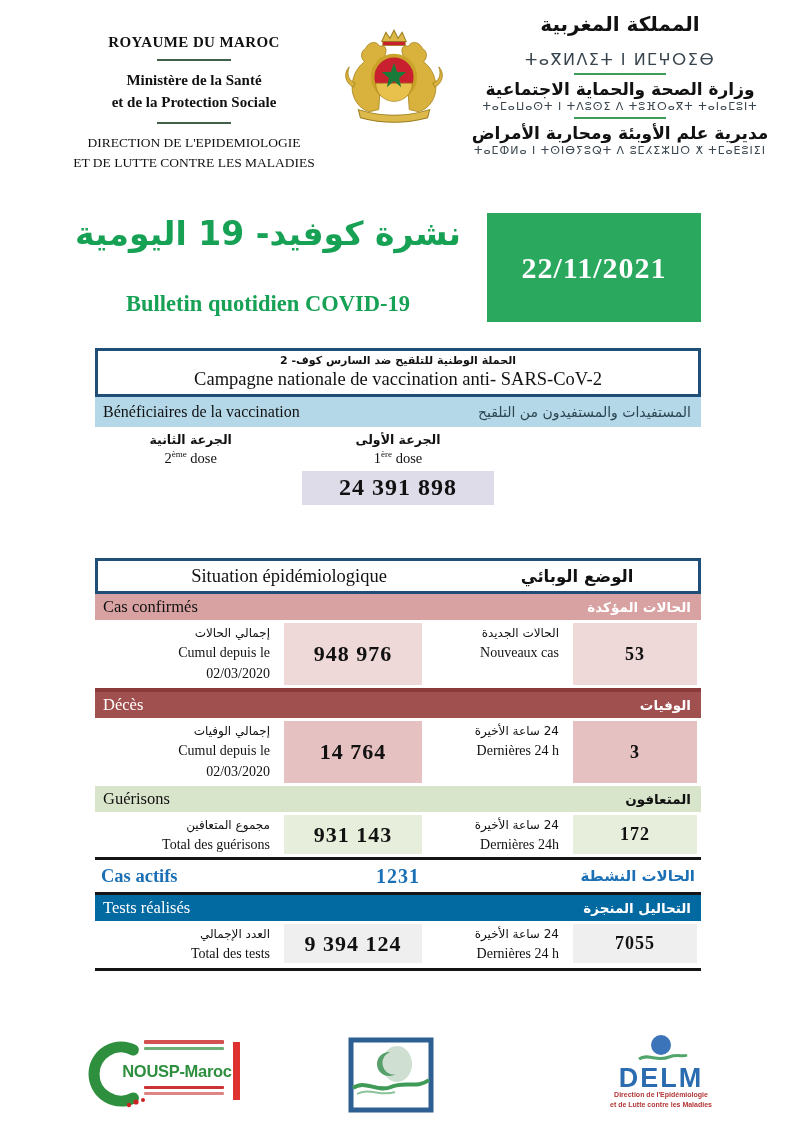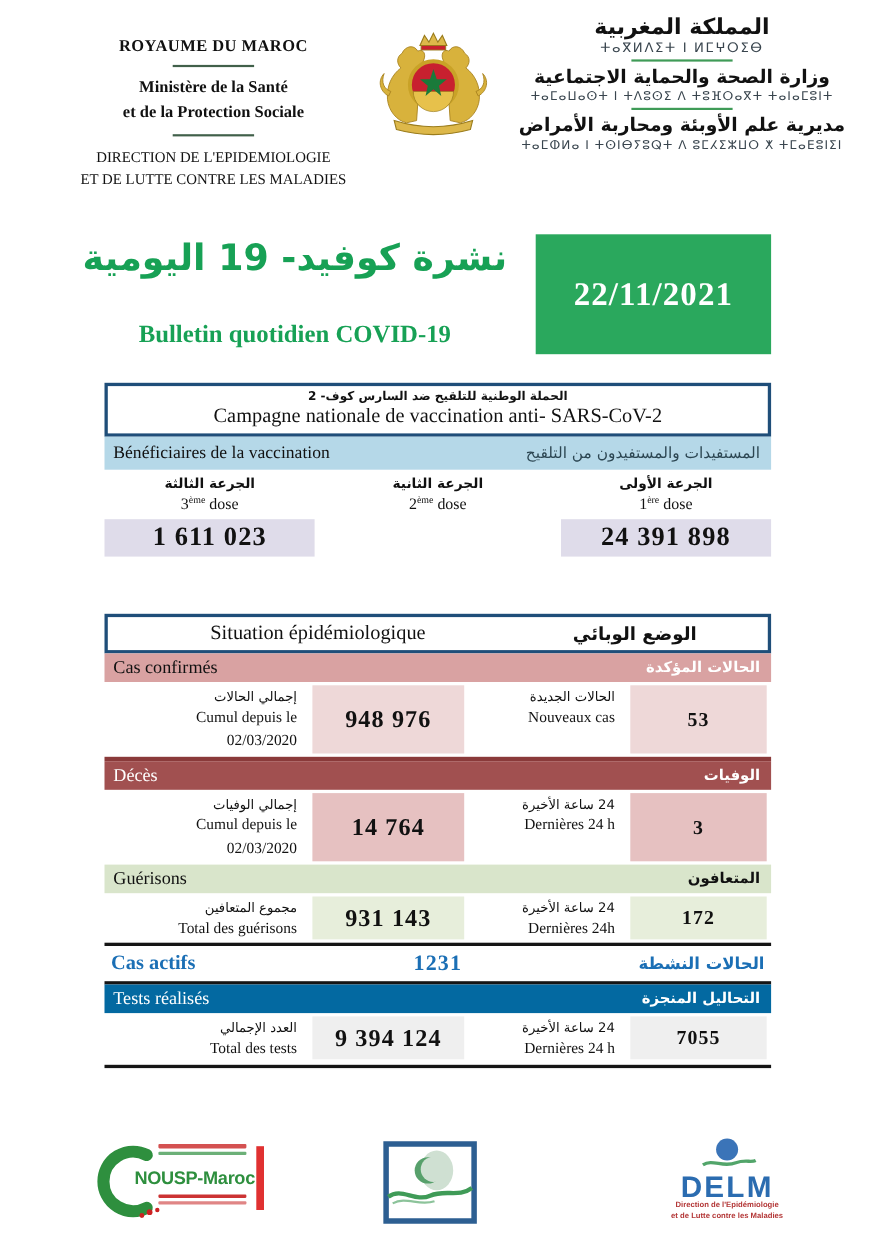--- a/index.html
+++ b/index.html
@@ -14,21 +14,21 @@
   .hdr-left { position:absolute; left:58px; top:34px; width:272px; text-align:center; }
   .hdr-left .l1 { font-size:15px; font-weight:bold; letter-spacing:.4px; }
   .hdr-left .l2 { font-size:15px; font-weight:bold; line-height:1.45; }
   .hdr-left .l4 { font-size:13.5px; font-weight:normal; line-height:1.5; }
   .hdiv { width:74px; height:2px; background:#41604a; margin:8px auto 9px auto; }
 
   .coat { position:absolute; left:338px; top:26px; width:112px; height:98px; }
 
   .hdr-right { position:absolute; left:452px; top:12px; width:336px; text-align:center; }
   .hdr-right .a1 { font-size:20px; font-weight:bold; }
-  .hdr-right .t  { font-size:12px; letter-spacing:1.5px; color:#39454e; margin-top:0; }
+  .hdr-right .t  { font-size:16px; letter-spacing:1.5px; color:#39454e; margin-top:14px; }
   .hdr-right .a2 { font-size:17px; font-weight:bold; margin-top:4px; }
   .hdr-right .t2 { font-size:11px; letter-spacing:1px; color:#39454e; margin-top:1px; }
   .gdiv { width:92px; height:2px; background:#3f9b57; margin:4px auto 3px auto; }
 
   
   .title-ar { position:absolute; left:64px; top:214px; width:408px; text-align:center;
               font-size:33px; font-weight:bold; color:#17a155; }
   .title-fr { position:absolute; left:64px; top:291px; width:408px; text-align:center;
               font-size:22.5px; font-weight:bold; color:#17a155; }
   .date-box { position:absolute; left:487px; top:213px; width:214px; height:109px;
@@ -163,25 +163,20 @@
     <div class="vacc-title">
       <div class="va ar" dir="rtl">الحملة الوطنية للتلقيح ضد السارس كوف- 2</div>
       <div class="vf">Campagne nationale de vaccination anti- SARS-CoV-2</div>
     </div>
     <div class="ben-bar">
       <div class="bf">Bénéficiaires de la vaccination</div>
       <div class="ba ar" dir="rtl">المستفيدات والمستفيدون من التلقيح</div>
     </div>
     <div class="doses">
       <div class="dose">
-        <div class="da ar" dir="rtl">الجرعة الثالثة</div>
-        <div class="df"><span>3</span><sup>ème</sup>&nbsp;<span>dose</span></div>
-        <div class="dv">1 611 023</div>
-      </div>
-      <div class="dose">
         <div class="da ar" dir="rtl">الجرعة الثانية</div>
         <div class="df"><span>2</span><sup>ème</sup>&nbsp;<span>dose</span></div>
       </div>
       <div class="dose">
         <div class="da ar" dir="rtl">الجرعة الأولى</div>
         <div class="df"><span>1</span><sup>ère</sup>&nbsp;<span>dose</span></div>
         <div class="dv">24 391 898</div>
       </div>
     </div>
   </div>

